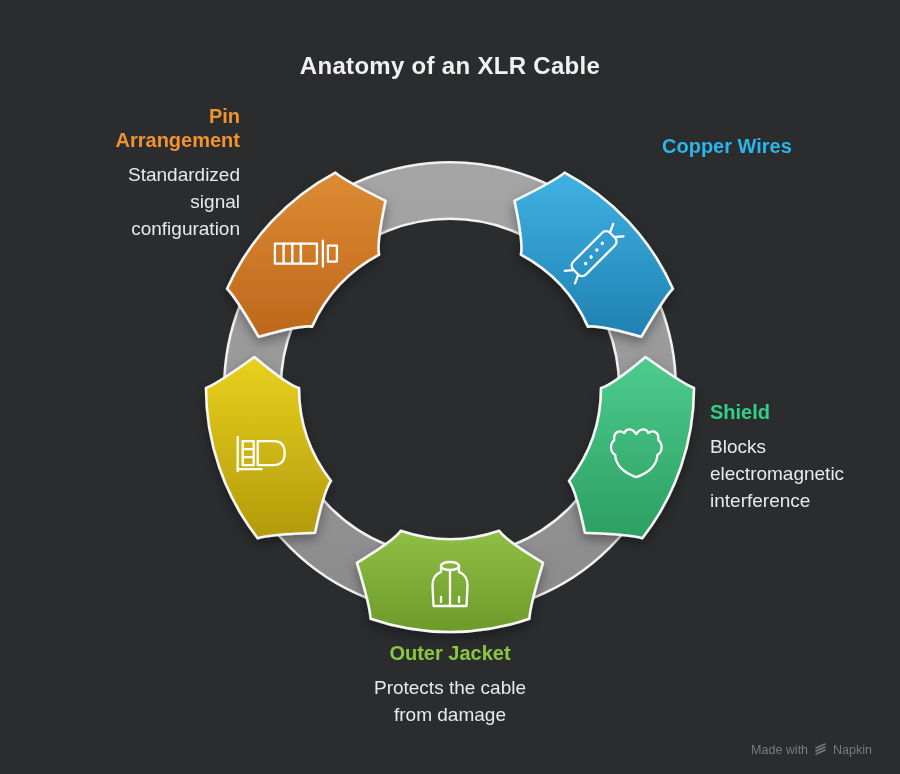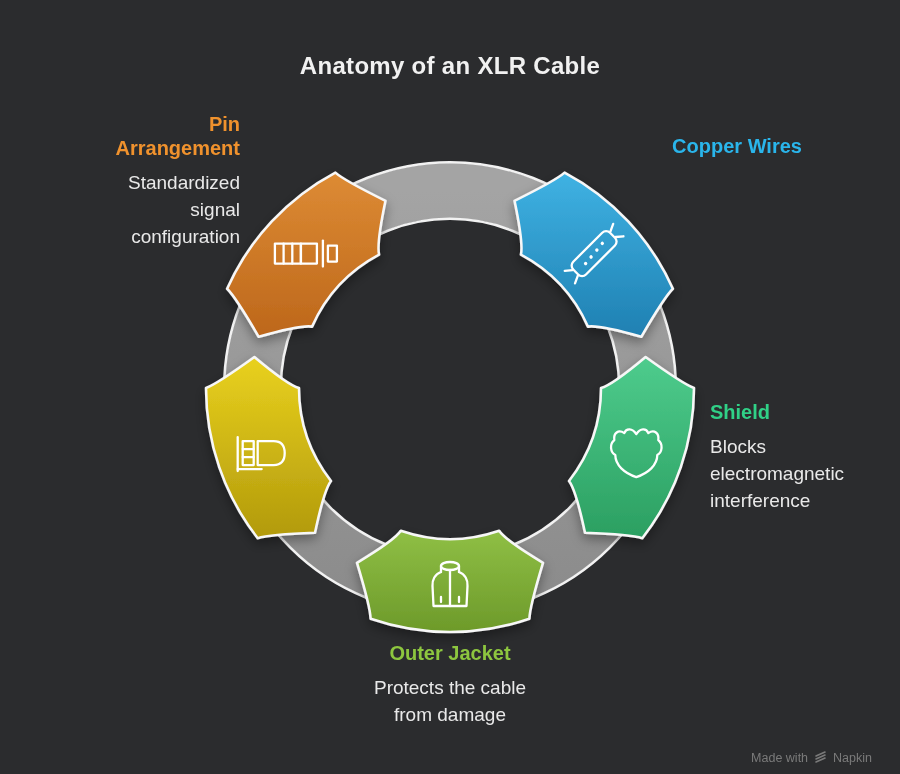--- a/index.html
+++ b/index.html
@@ -32,30 +32,30 @@
   }
   .item-desc {
     margin-top: 9px;
     font-size: 19px;
     line-height: 1.43;
     color: #e9e9e9;
   }
   .align-right { text-align: right; }
   .align-left { text-align: left; }
   .align-center { text-align: center; }
-  .lb-pin        { top: 112px; right: 660px; width: 150px; }
+  .lb-pin        { top: 104px; right: 660px; width: 150px; }
   .lb-copper     { top: 134px; left: 662px;  width: 150px; }
   .lb-shield     { top: 400px; left: 710px;  width: 140px; }
   .lb-jacket     { top: 641px; left: 300px;  width: 300px; }
   .lb-jacket .item-desc { max-width: 170px; margin-left: auto; margin-right: auto; }
   .lb-connectors { top: 400px; right: 710px; width: 150px; }
   .watermark {
     position: absolute;
     right: 28px;
-    bottom: 9px;
+    bottom: 17px;
     display: flex;
     align-items: center;
     gap: 5px;
     color: #7a7a7a;
     font-size: 12.5px;
   }
   .watermark svg { display: block; }
 </style>
 </head>
 <body style="background: rgb(43, 44, 46);">
@@ -142,21 +142,21 @@
         <line x1="-26" y1="17" x2="-2" y2="17"></line>
       </g>
     </svg>
 
   <div class="label-block lb-pin align-right">
     <div class="item-title" style="color: rgb(240, 146, 45);">Pin Arrangement</div>
     <div class="item-desc">Standardized signal configuration</div>
   </div>
 
   <div class="label-block lb-copper align-left">
-    <div class="item-title" style="color: rgb(42, 181, 235); text-align: center;">Copper Wires</div>
+    <div class="item-title" style="color: rgb(42, 181, 235);">Copper Wires</div>
   </div>
 
   <div class="label-block lb-shield align-left">
     <div class="item-title" style="color: rgb(48, 209, 135);">Shield</div>
     <div class="item-desc">Blocks electromagnetic interference</div>
   </div>
 
   <div class="label-block lb-jacket align-center">
     <div class="item-title" style="color: rgb(141, 198, 63);">Outer Jacket</div>
     <div class="item-desc">Protects the cable from damage</div>

